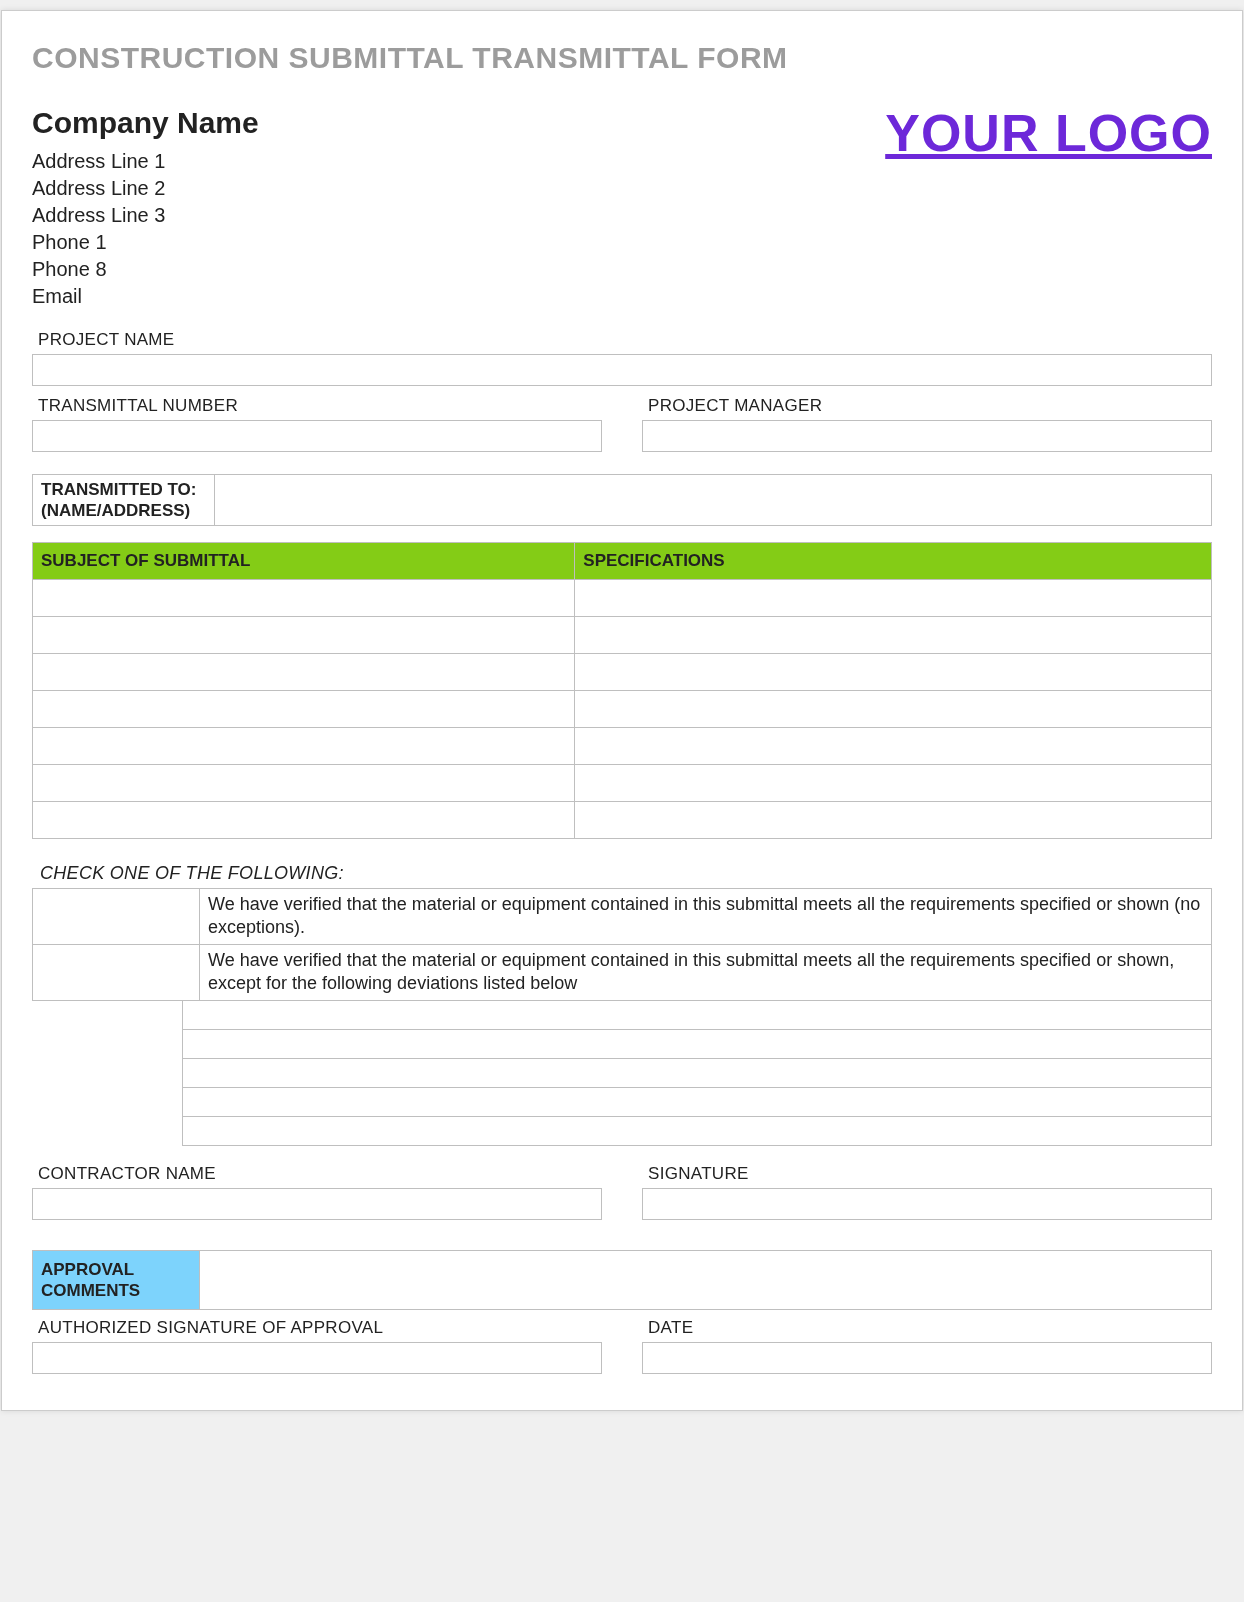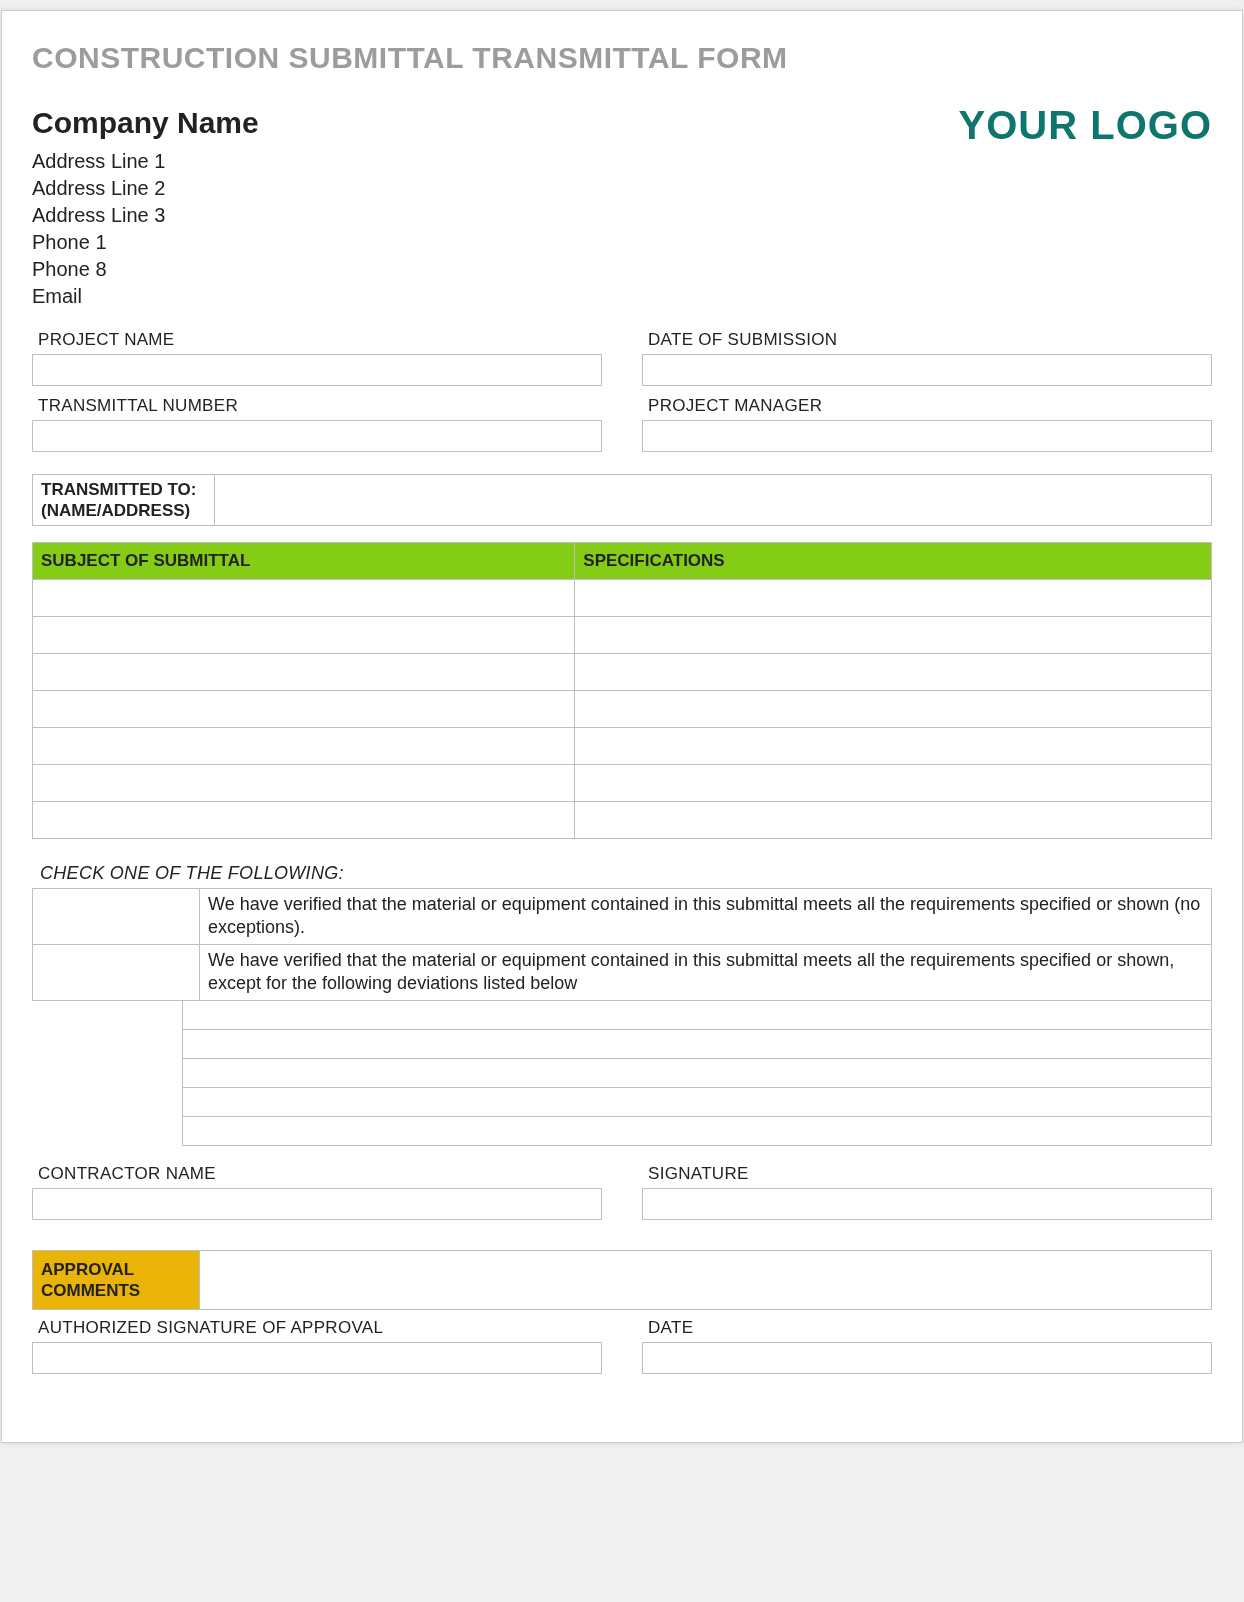--- a/index.html
+++ b/index.html
@@ -8,21 +8,21 @@
     background: #f0f0f0;
     font-family: "Helvetica Neue", Helvetica, Arial, sans-serif;
     color: #222;
   }
   .page {
     width: 1180px;
     margin: 10px auto;
     background: #fff;
     border: 1px solid #ccc;
     box-shadow: 0 0 6px rgba(0,0,0,0.1);
-    padding: 30px 30px 60px 30px;
+    padding: 30px 30px 28px 30px;
   }
   .title {
     font-size: 30px;
     font-weight: 700;
     letter-spacing: 0.5px;
     color: #9c9c9c;
     margin-bottom: 28px;
   }
   .header-row {
     display: flex;
@@ -33,24 +33,25 @@
   .company-block {
     font-size: 20px;
     line-height: 1.35;
   }
   .company-name {
     font-size: 30px;
     font-weight: 700;
     margin-bottom: 4px;
   }
   .logo {
-    font-size: 40px;
+    font-size: 52px;
     font-weight: 800;
     letter-spacing: 1px;
-    color: #0f766e;
+    color: #6d28d9;
+    text-decoration: underline;
   }
   .fields-2col {
     display: flex;
     gap: 40px;
   }
   .field {
     flex: 1;
     margin-bottom: 8px;
   }
   .field-label {
@@ -123,21 +124,21 @@
   }
   .deviation-lines .line:first-child {
     border-top: none;
   }
   .approval-bar {
     display: flex;
     margin-top: 22px;
   }
   .approval-left {
     width: 150px;
-    background: #eab308;
+    background: #7dd3fc;
     border: 1px solid #bfbfbf;
     font-weight: 700;
     font-size: 17px;
     padding: 8px 8px;
     line-height: 1.25;
   }
   .approval-rest {
     flex: 1;
     border: 1px solid #bfbfbf;
     border-left: none;
@@ -159,24 +160,20 @@
       <div>Phone 1</div>
       <div>Phone 8</div>
       <div>Email</div>
     </div>
     <div class="logo">YOUR LOGO</div>
   </div>
 
   <div class="fields-2col">
     <div class="field">
       <div class="field-label">PROJECT NAME</div>
-      <div class="field-box"></div>
-    </div>
-    <div class="field">
-      <div class="field-label">DATE OF SUBMISSION</div>
       <div class="field-box"></div>
     </div>
   </div>
 
   <div class="fields-2col">
     <div class="field">
       <div class="field-label">TRANSMITTAL NUMBER</div>
       <div class="field-box"></div>
     </div>
     <div class="field">

